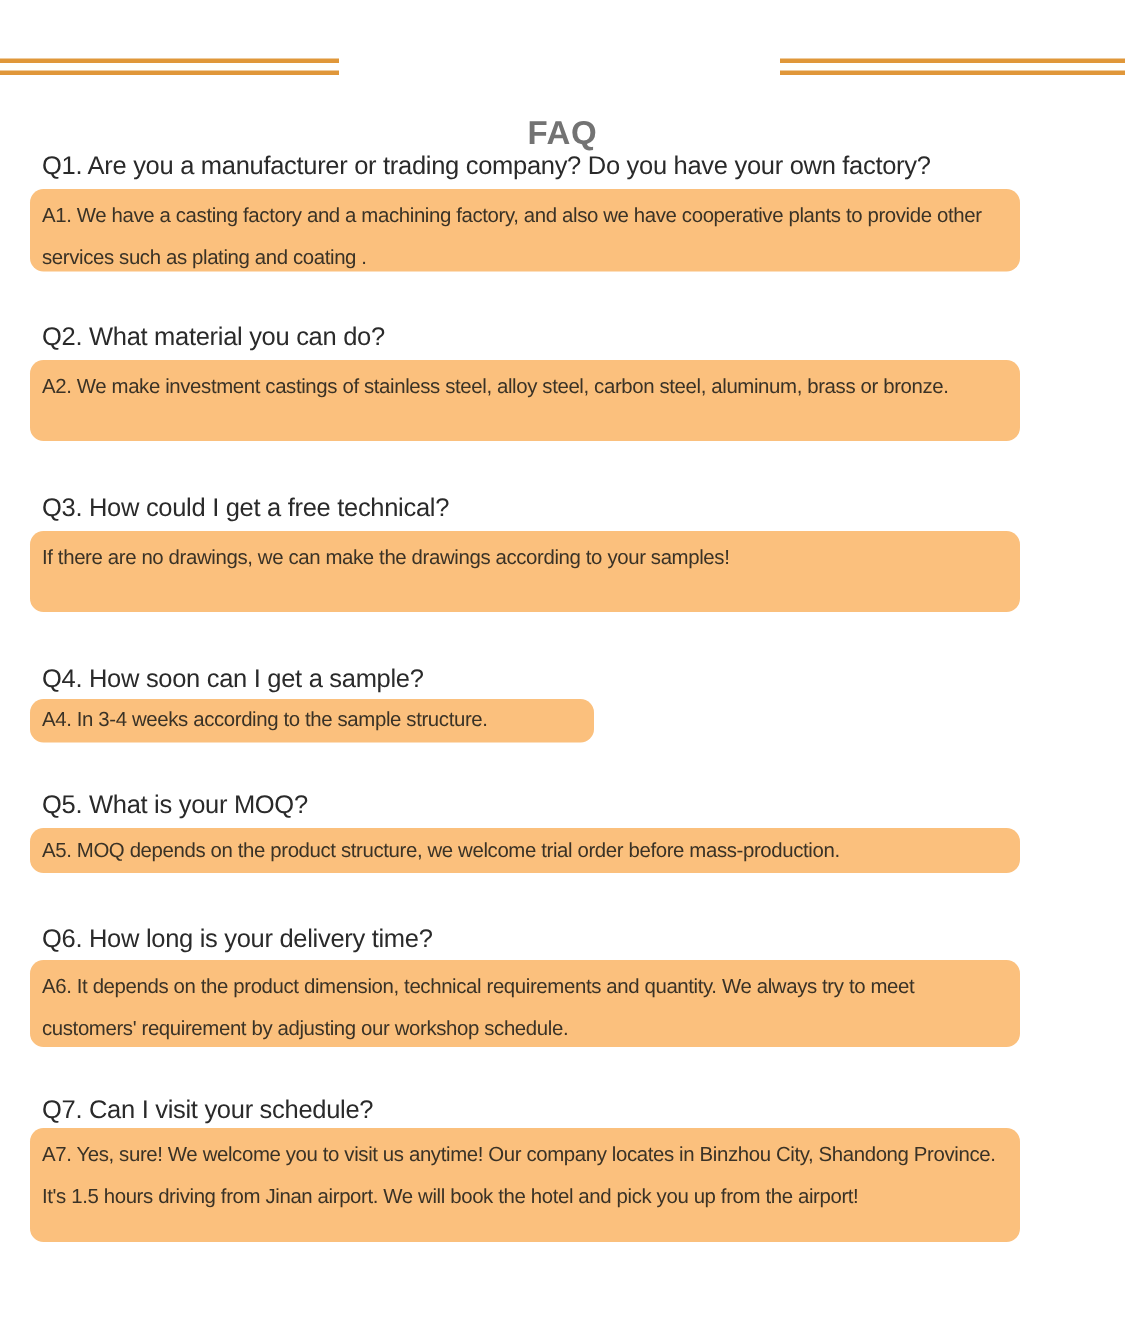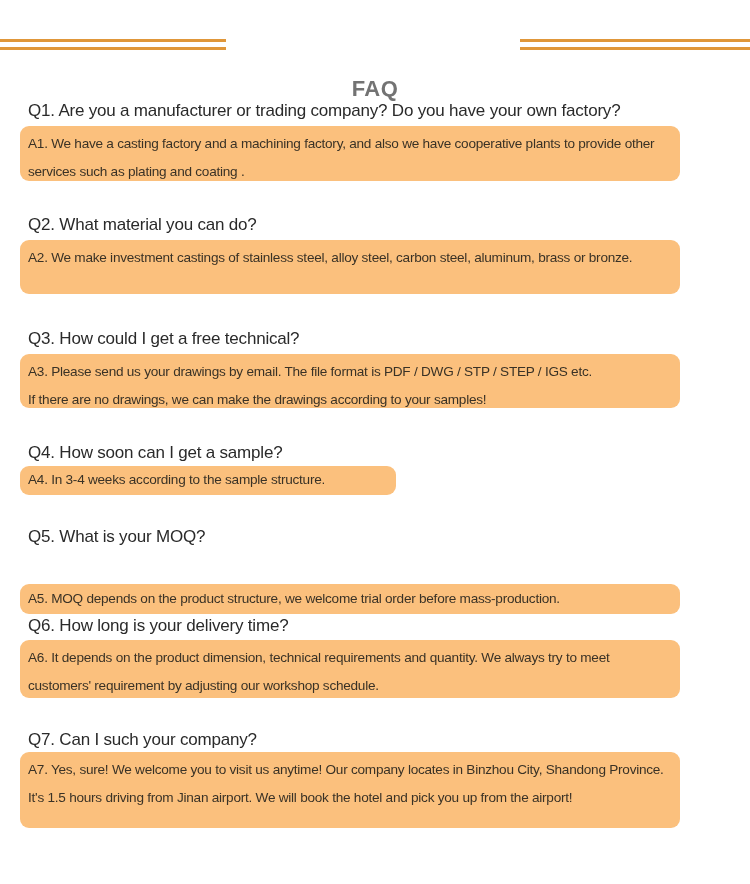--- a/index.html
+++ b/index.html
@@ -28,28 +28,27 @@
 
 <div class="faq">
   <div class="q" style="top:101px">Q1. Are you a manufacturer or trading company? Do you have your own factory?</div>
   <div class="a" style="top:126px;width:660px;height:55px">A1. We have a casting factory and a machining factory, and also we have cooperative plants to provide other services such as plating and coating .</div>
 
   <div class="q" style="top:215px">Q2. What material you can do?</div>
   <div class="a" style="top:240px;width:660px;height:54px">A2. We make investment castings of stainless steel, alloy steel, carbon steel, aluminum, brass or bronze.</div>
 
   <div class="q" style="top:329px">Q3. How could I get a free technical?</div>
   <div class="a" style="top:354px;width:660px;height:54px">
-    <div style="white-space:nowrap">A3. Please send us your drawings by email. The file format is PDF / DWG / STP / STEP / IGS etc.</div>
     <div style="white-space:nowrap">If there are no drawings, we can make the drawings according to your samples!</div>
   </div>
 
   <div class="q" style="top:443px">Q4. How soon can I get a sample?</div>
   <div class="a" style="top:466px;width:376px;height:29px;padding-top:0">A4. In 3-4 weeks according to the sample structure.</div>
 
   <div class="q" style="top:527px">Q5. What is your MOQ?</div>
-  <div class="a" style="top:584px;width:660px;height:30px;padding-top:0;line-height:30px;white-space:nowrap">A5. MOQ depends on the product structure, we welcome trial order before mass-production.</div>
+  <div class="a" style="top:552px;width:660px;height:30px;padding-top:0;line-height:30px;white-space:nowrap">A5. MOQ depends on the product structure, we welcome trial order before mass-production.</div>
 
   <div class="q" style="top:616px">Q6. How long is your delivery time?</div>
   <div class="a" style="top:640px;width:660px;height:58px">A6. It depends on the product dimension, technical requirements and quantity. We always try to meet customers' requirement by adjusting our workshop schedule.</div>
 
-  <div class="q" style="top:730px">Q7. Can I such your company?</div>
+  <div class="q" style="top:730px">Q7. Can I visit your schedule?</div>
   <div class="a" style="top:752px;width:660px;height:76px">A7. Yes, sure! We welcome you to visit us anytime! Our company locates in Binzhou City, Shandong Province. It's 1.5 hours driving from Jinan airport. We will book the hotel and pick you up from the airport!</div>
 </div>
 
 </body></html>

